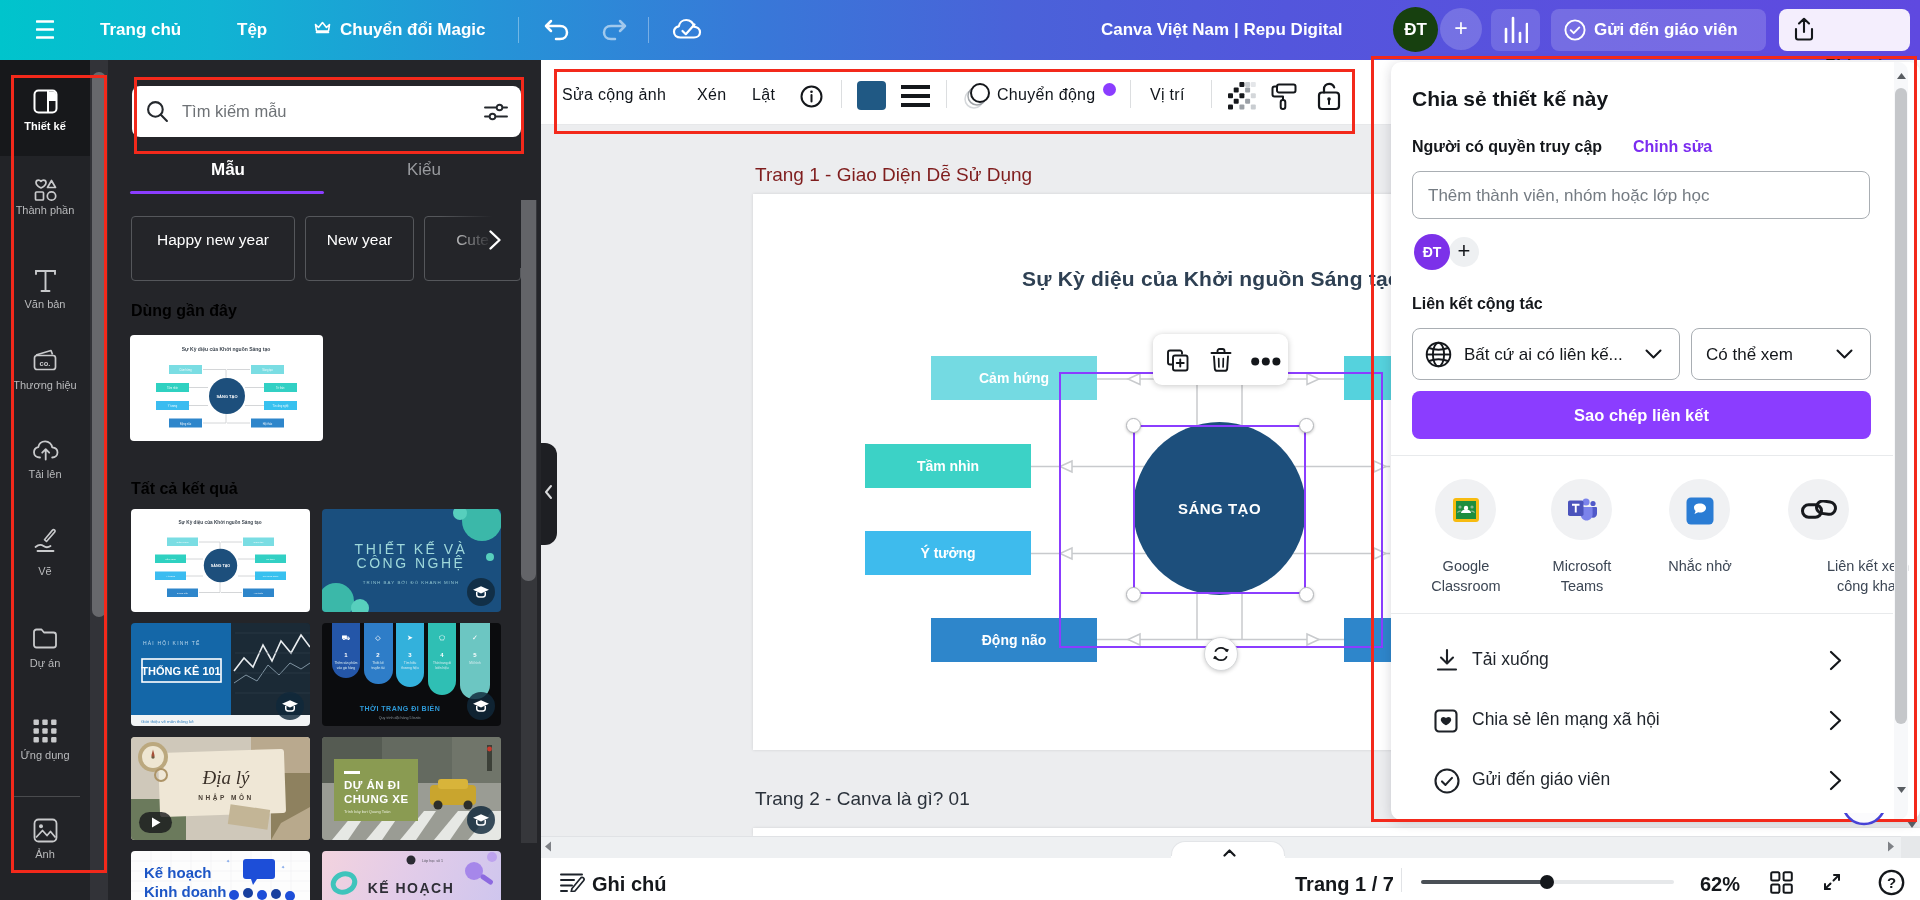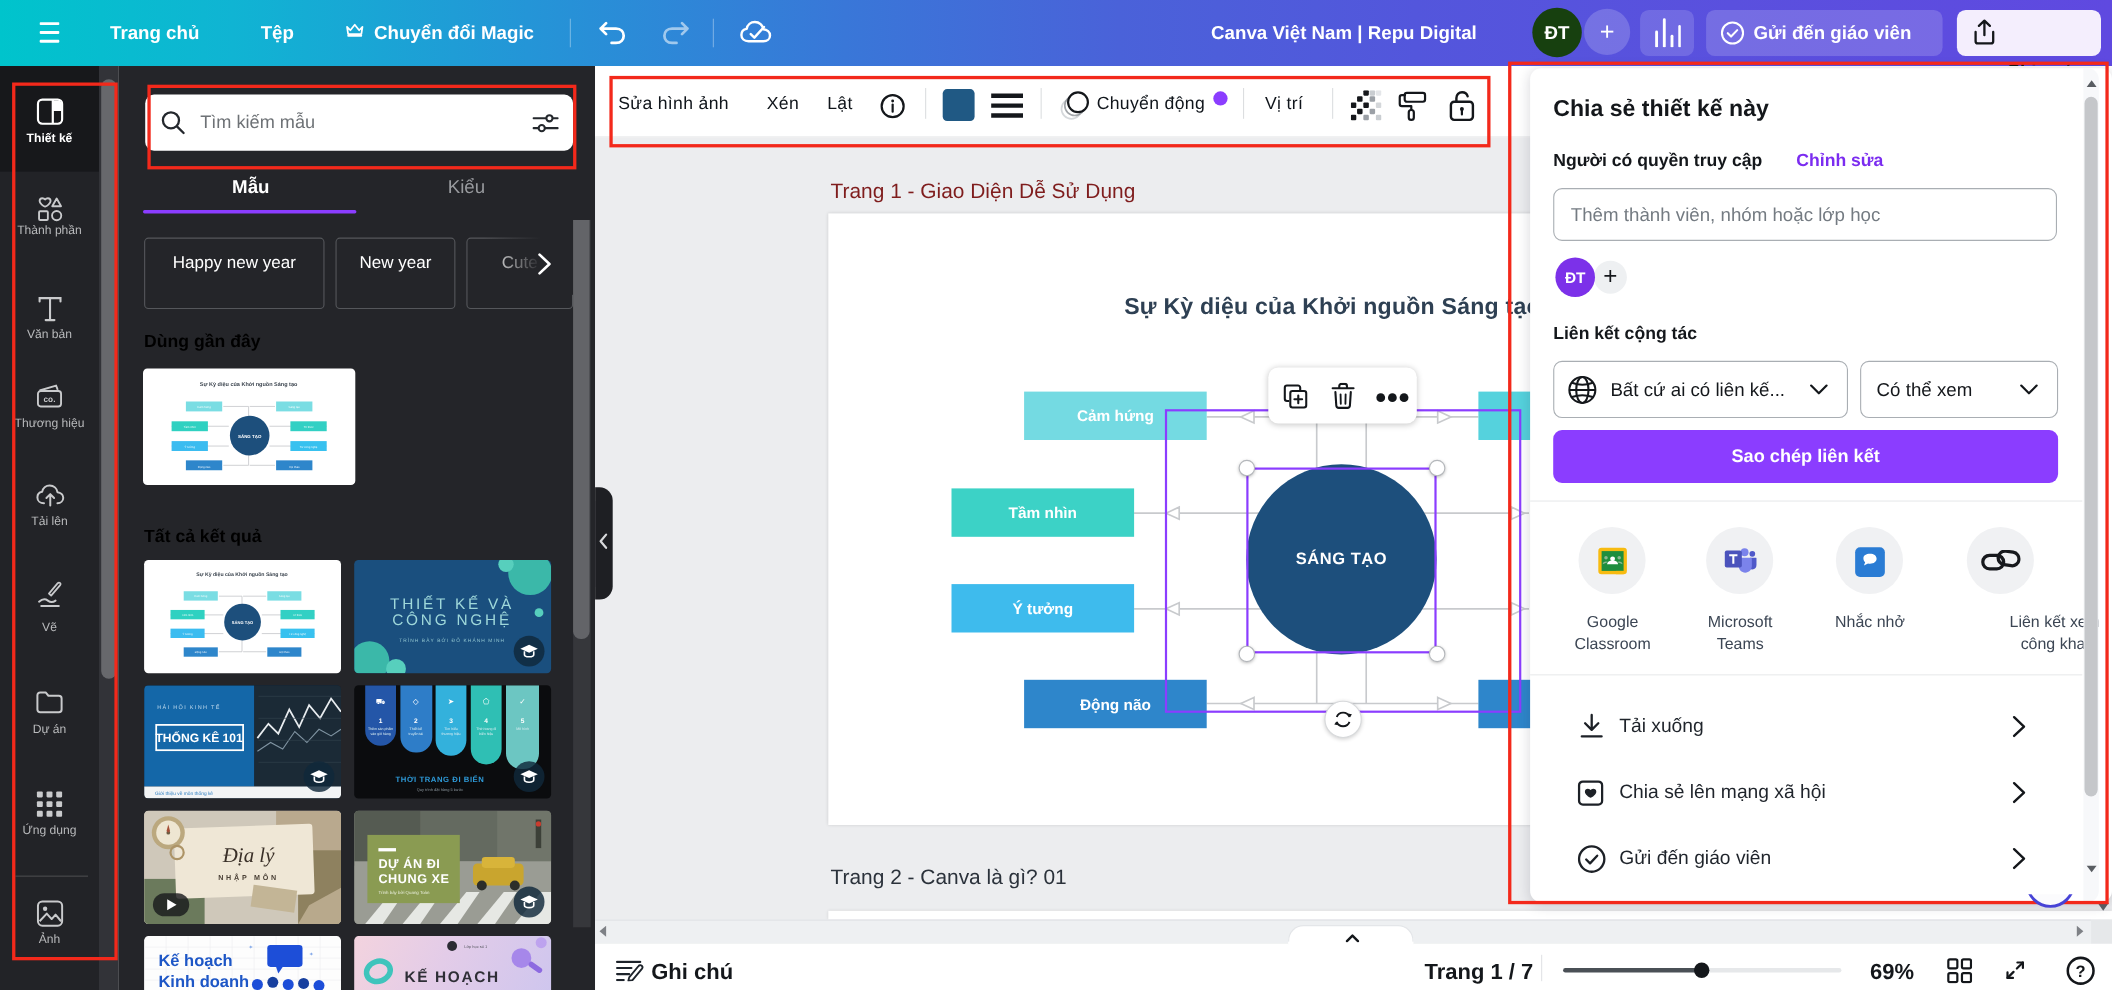--- a/index.html
+++ b/index.html
@@ -480,21 +480,21 @@
   </svg>
 <div class="abs" style="left:1901px;top:836px;width:19px;height:22px;background:#e6e8ea;"></div>
 <svg class="abs" style="left:1906px;top:820px;" width="12" height="9" viewBox="0 0 12 9">
     <path d="M6 8 L1 1 L11 1 Z" fill="#5d6166"></path>
   </svg>
 <div class="abs" style="left:541px;top:443px;width:16px;height:102px;background:#1e1f23;border-radius:0 12px 12px 0;"></div>
 <svg class="abs" style="left:544px;top:484px;" width="9" height="16" viewBox="0 0 9 16">
     <path d="M7 2 L2 8 L7 14" fill="none" stroke="#d9dadc" stroke-width="2" stroke-linecap="round" stroke-linejoin="round"></path>
   </svg>
 <div id="edittoolbar"></div>
-<div class="et-txt" style="left:562px;">Sửa hình ảnh</div>
+<div class="et-txt" style="left:562px;">Sửa cộng ảnh</div>
 <div class="et-txt" style="left:697px;">Xén</div>
 <div class="et-txt" style="left:752px;">Lật</div>
 <svg class="abs" style="left:800px;top:85px;" width="23" height="23" viewBox="0 0 23 23">
     <circle cx="11.5" cy="11.5" r="10" fill="none" stroke="#14171b" stroke-width="2"></circle>
     <circle cx="11.5" cy="6.8" r="1.3" fill="#14171b"></circle>
     <line x1="11.5" y1="10" x2="11.5" y2="16.5" stroke="#14171b" stroke-width="2" stroke-linecap="round"></line>
   </svg>
 <div class="et-sep" style="left:841px;"></div>
 <div class="abs" style="left:857px;top:81px;width:29px;height:29px;background:#205984;border-radius:4px;"></div>
 <svg class="abs" style="left:901px;top:84px;" width="29" height="24" viewBox="0 0 29 24">
@@ -561,21 +561,21 @@
       <line x1="1" y1="18" x2="7" y2="18"></line>
     </g>
     <path d="M12 15.5 L20.5 5.2 C21.2 4.3 22.6 4.2 23.4 4.9 C24.2 5.6 24.2 6.9 23.5 7.8 L15 18 L11.2 18.8 Z" fill="#fff" stroke="#1d232b" stroke-width="1.7" stroke-linejoin="round"></path>
   </svg>
 <div class="st-txt" style="left:592px;">Ghi chú</div>
 <div class="st-txt" style="left:1295px;">Trang 1 / 7</div>
 <div class="abs" style="left:1401px;top:868px;width:1px;height:24px;background:#e1e3e6;"></div>
 <div class="abs" style="left:1421px;top:880px;width:126px;height:3.5px;background:#4a5056;border-radius:2px;"></div>
 <div class="abs" style="left:1547px;top:880px;width:127px;height:3.5px;background:#e6e8ea;border-radius:2px;"></div>
 <div class="abs" style="left:1540px;top:875px;width:14px;height:14px;border-radius:50%;background:#14171b;"></div>
-<div class="st-txt" style="left:1700px;">69%</div>
+<div class="st-txt" style="left:1700px;">62%</div>
 <svg class="abs" style="left:1770px;top:871px;" width="23" height="23" viewBox="0 0 23 23">
     <g fill="none" stroke="#14171b" stroke-width="2">
       <rect x="1.2" y="1.2" width="8.2" height="8.2" rx="1.5"></rect>
       <rect x="13.6" y="1.2" width="8.2" height="8.2" rx="1.5"></rect>
       <rect x="1.2" y="13.6" width="8.2" height="8.2" rx="1.5"></rect>
       <rect x="13.6" y="13.6" width="8.2" height="8.2" rx="1.5"></rect>
     </g>
   </svg>
 <svg class="abs" style="left:1821px;top:871px;" width="22" height="22" viewBox="0 0 22 22">
     <g stroke="#14171b" stroke-width="2" stroke-linecap="round" stroke-linejoin="round" fill="none">

